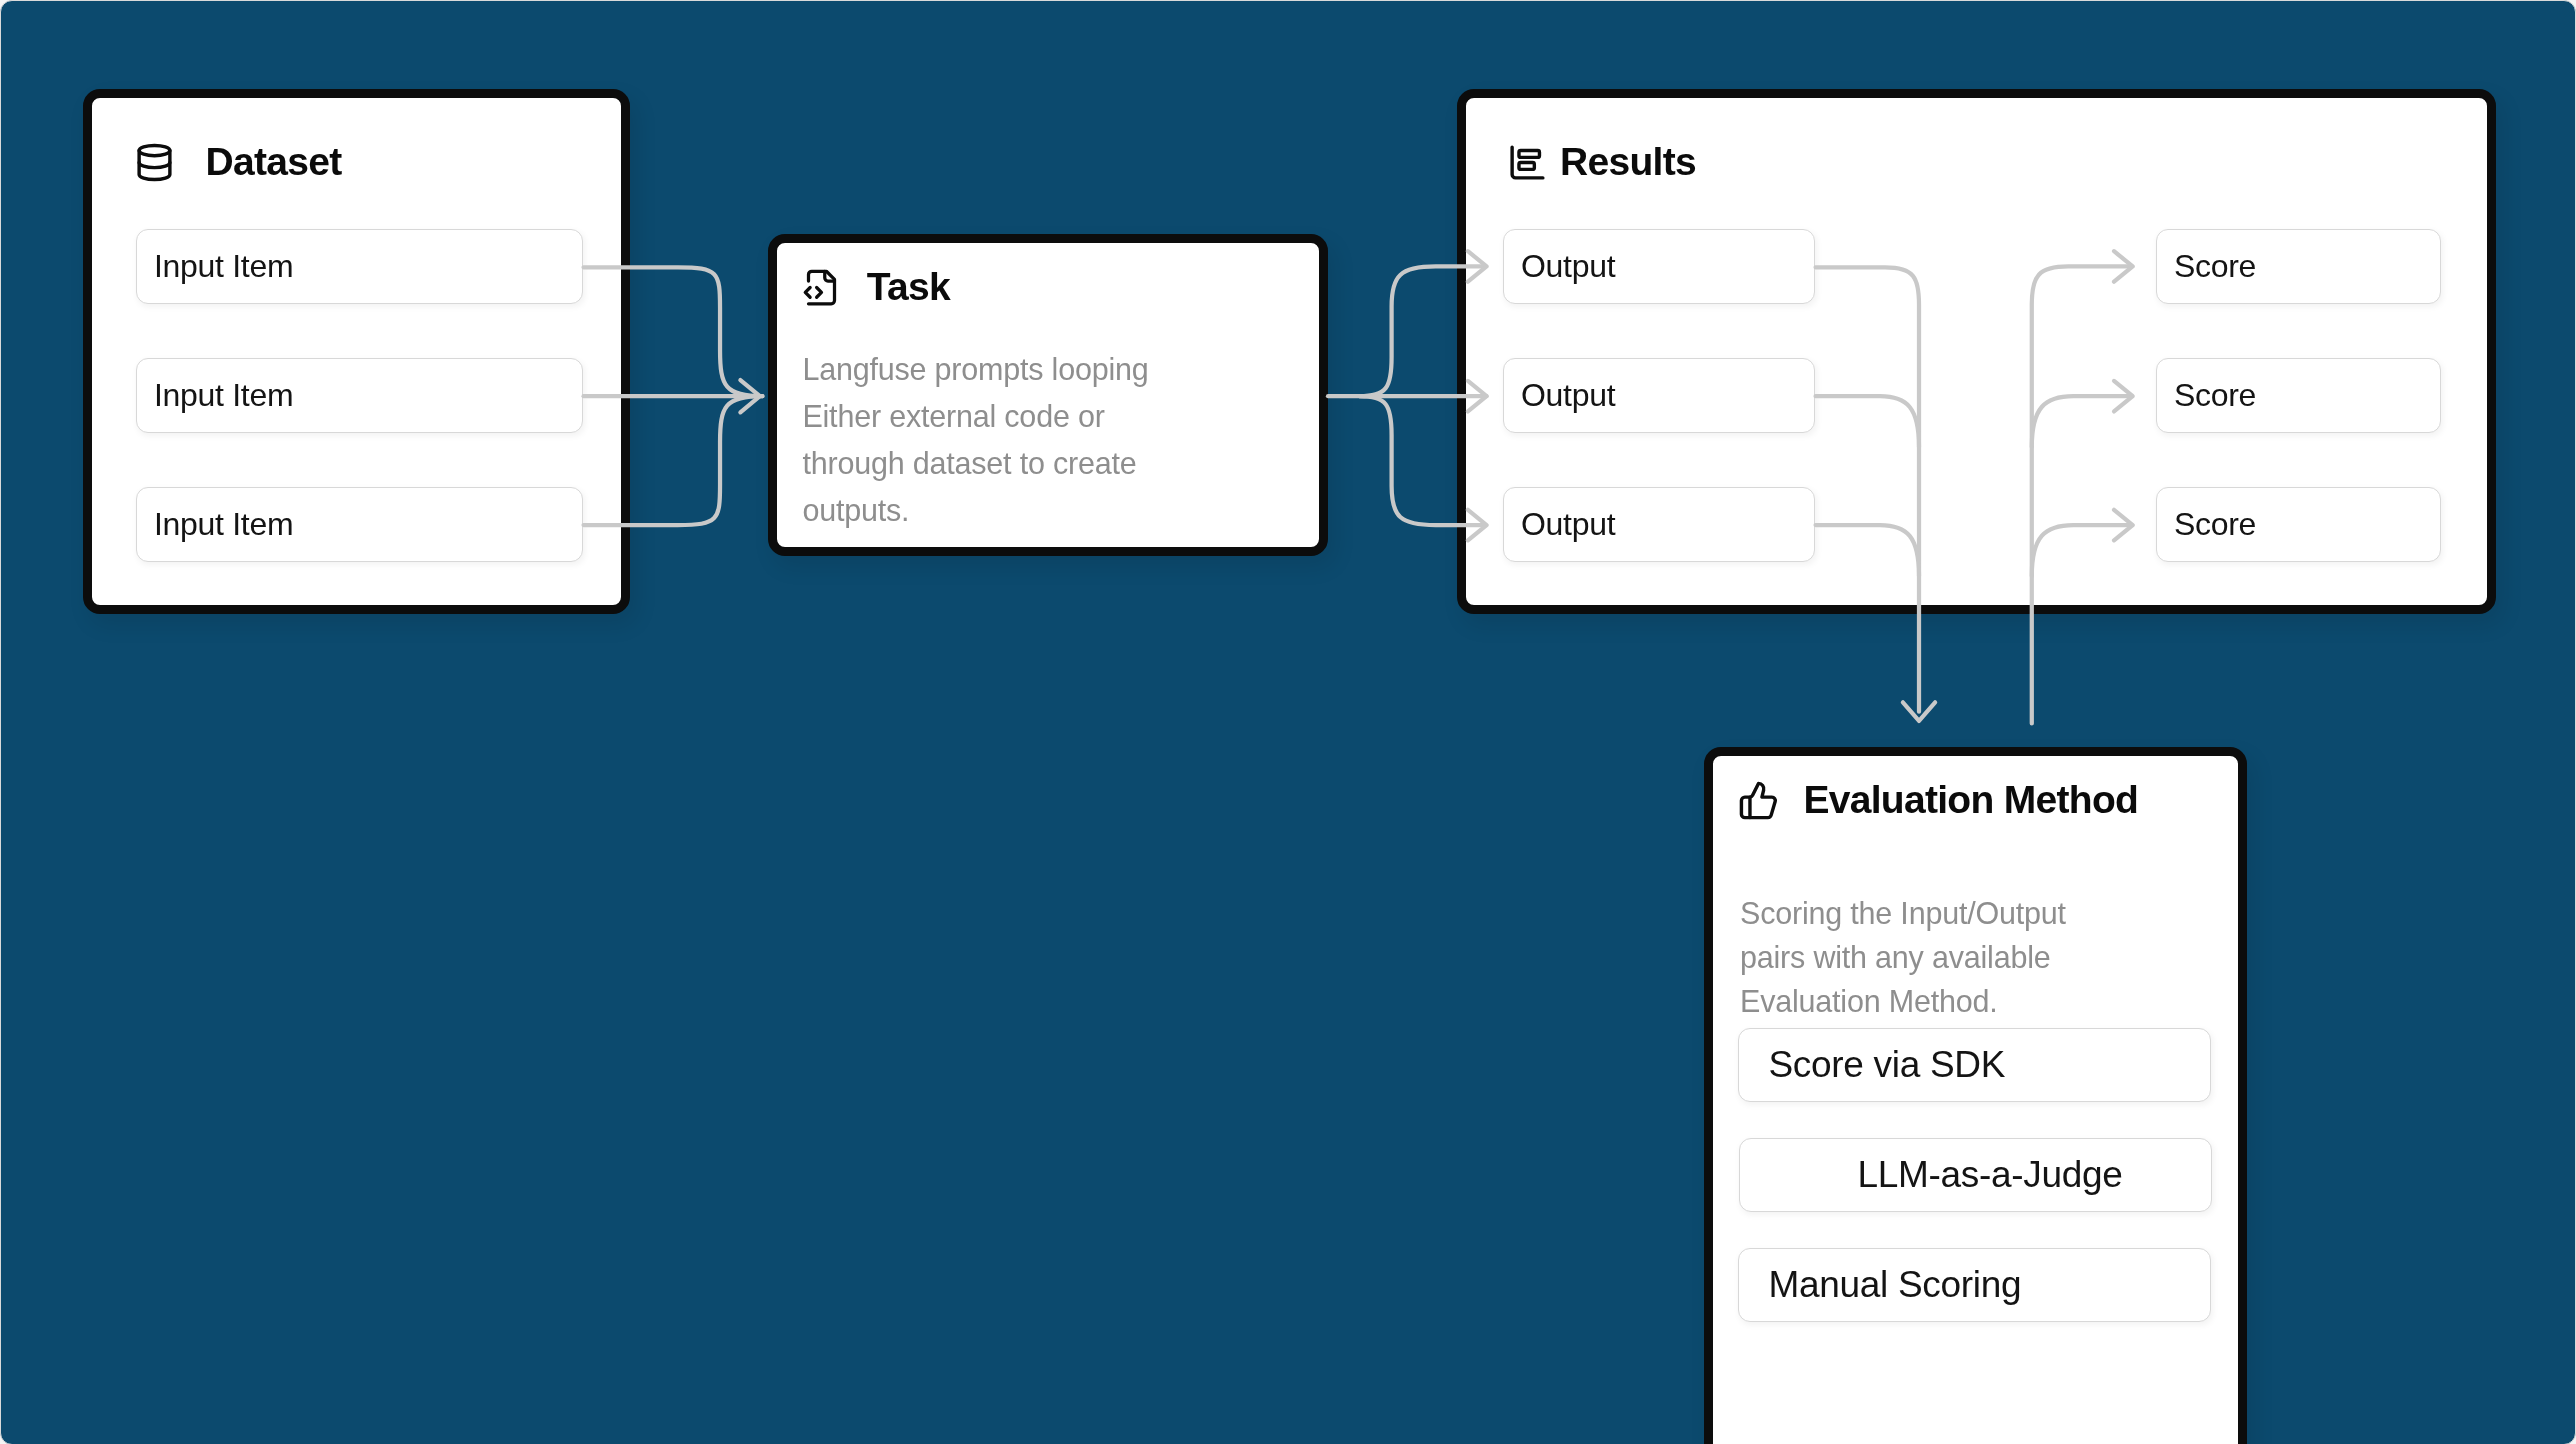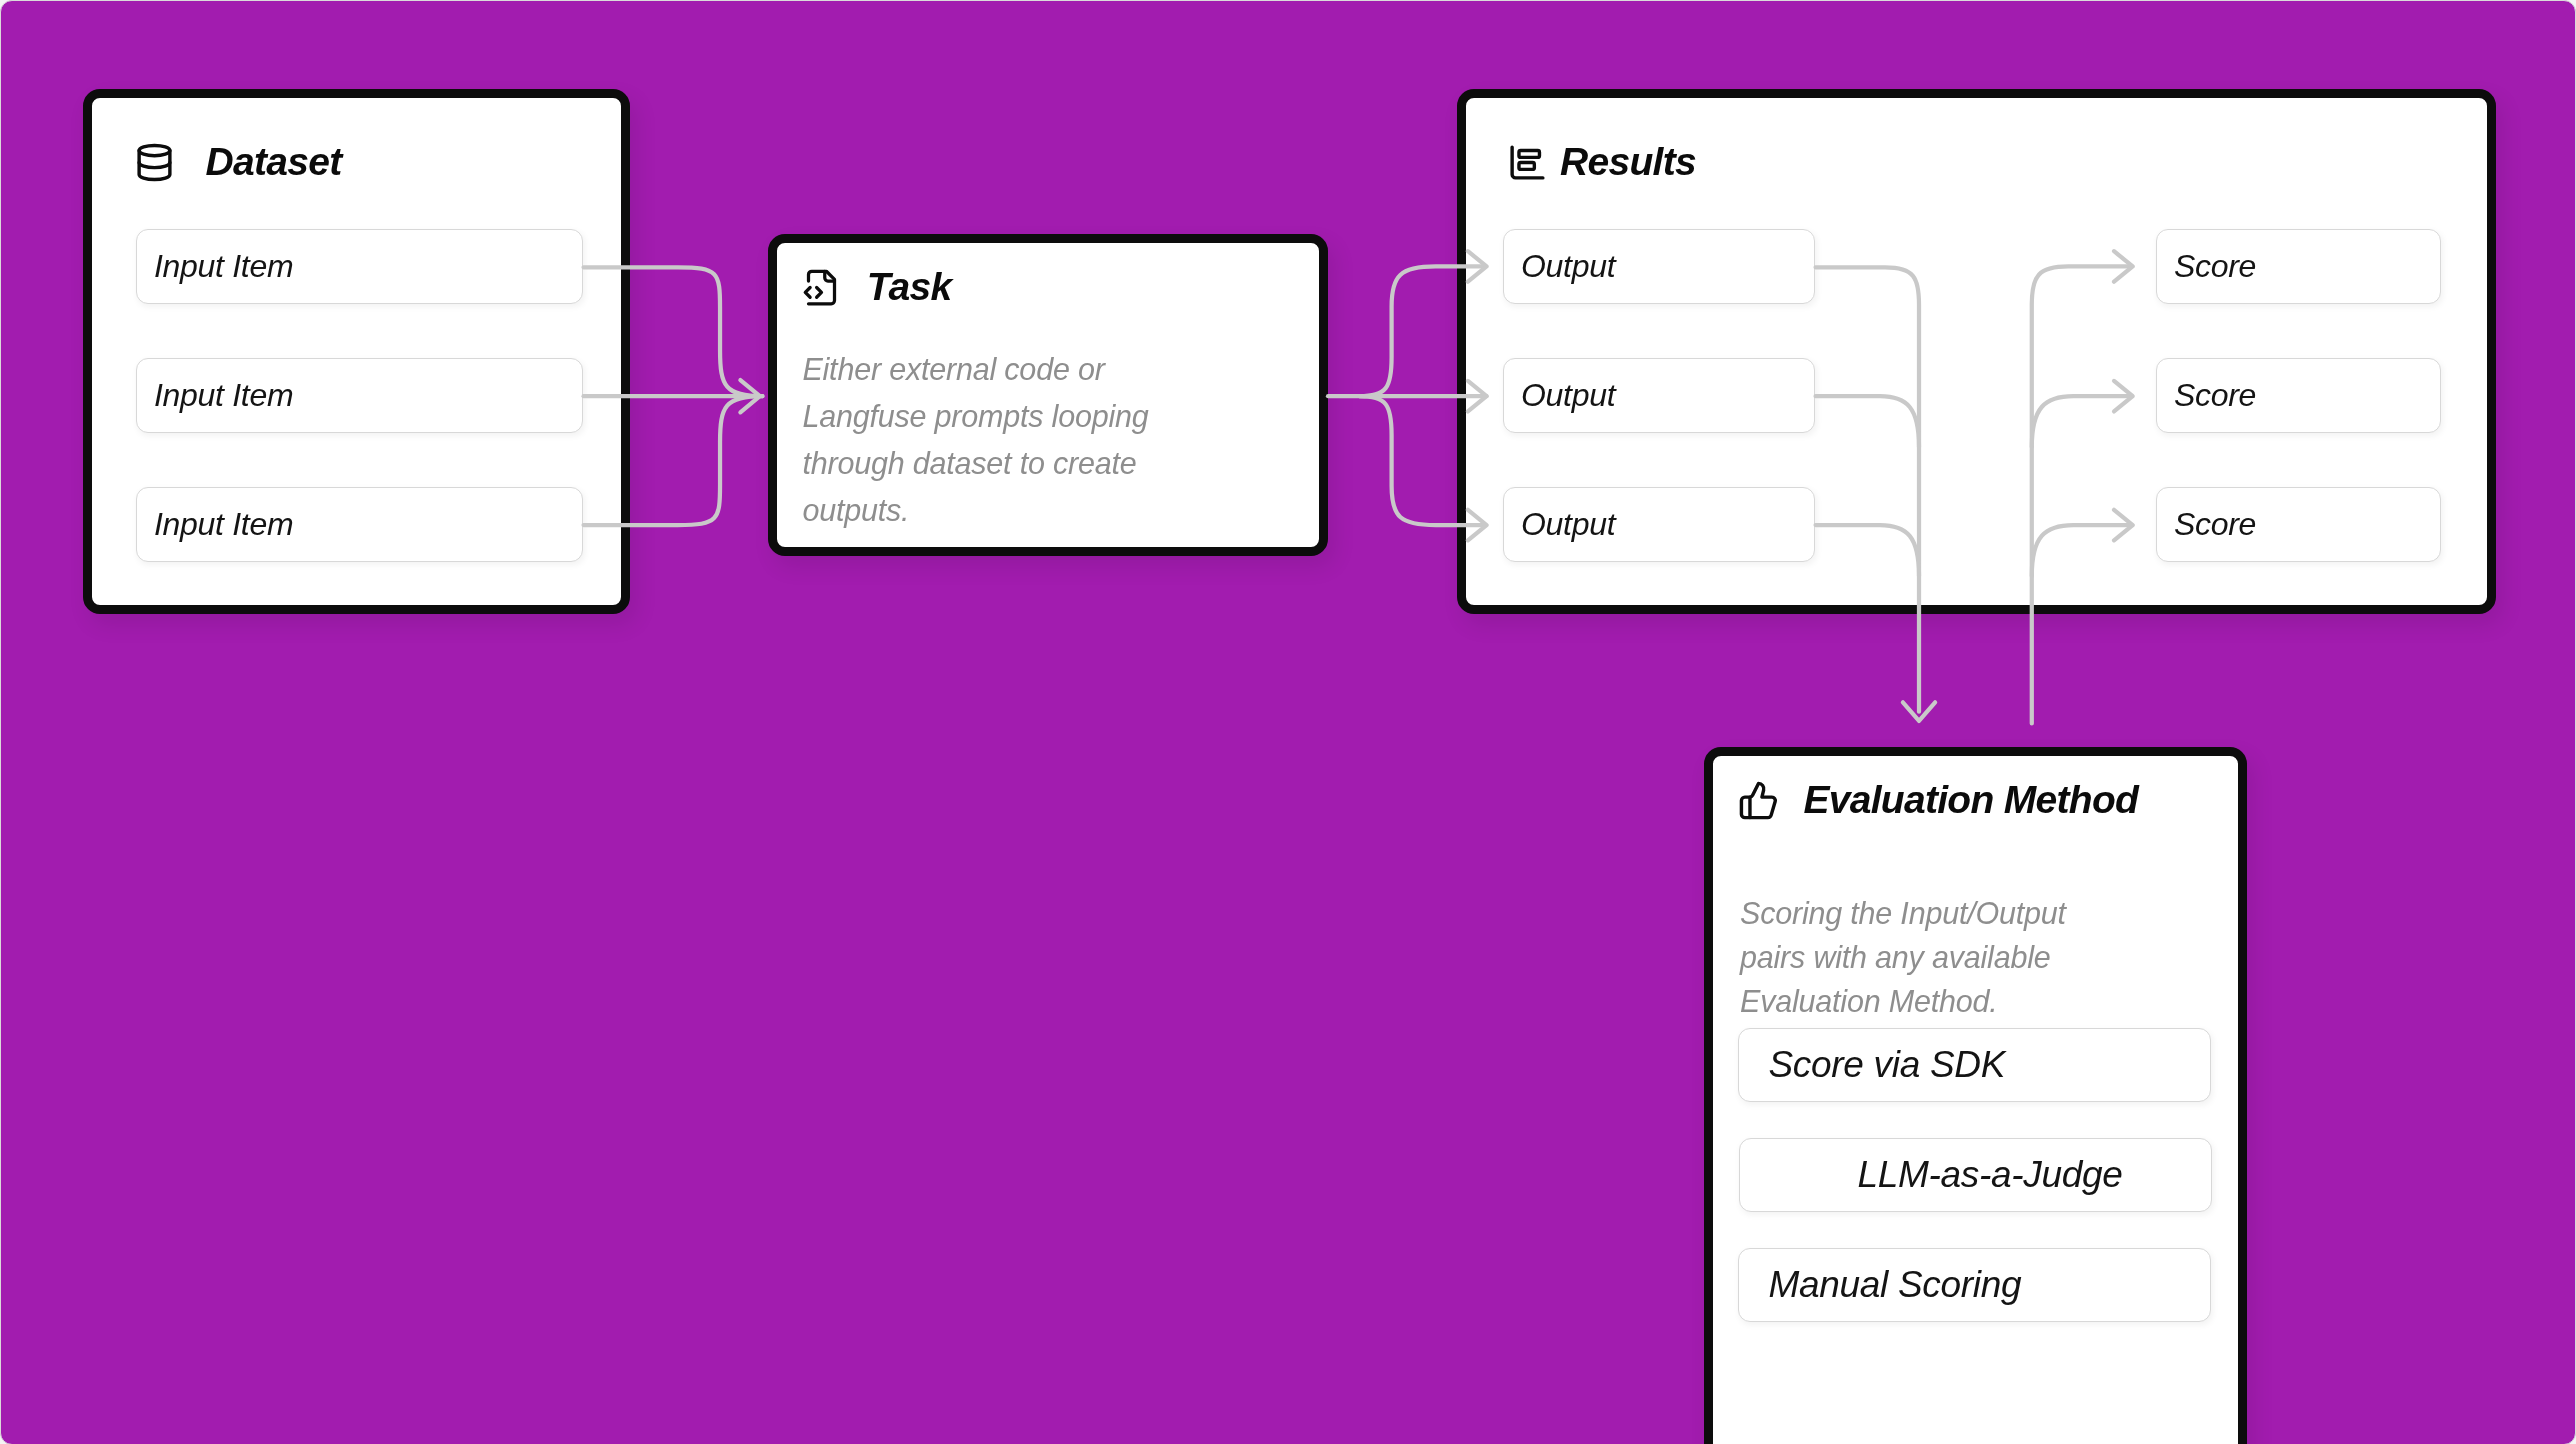--- a/index.html
+++ b/index.html
@@ -1,25 +1,24 @@
 <!DOCTYPE html>
 <html style="font-size:13.6px"><head>
 <meta charset="utf-8">
 <style>
   html,body{margin:0;padding:0;background:#f4f4f4;}
   .canvas{
     position:relative;
     width:2576px;height:1445px;
-    background:#a21caf;
+    background:#0c4a6e;
     border:1.7px solid #dadada;
     border-radius:12px;
     box-sizing:border-box;
     overflow:hidden;
     font-family:"Liberation Sans","DejaVu Sans",sans-serif;
-    font-style:italic;
   }
   .panel{
     position:absolute;
     background:#ffffff;
     border:9.3px solid #0c0c0c;
     border-radius:17px;
     box-sizing:border-box;
     box-shadow:6.8px 10.2px 22px rgba(0,0,0,.09);
   }
   .panel-header{
@@ -86,22 +85,22 @@
         <svg class="hicon" width="39" height="39" viewBox="0 0 24 24" fill="none" stroke="#0c0c0c" stroke-width="2" stroke-linecap="round" stroke-linejoin="round">
           <path d="M4 22h14a2 2 0 0 0 2-2V7l-5-5H6a2 2 0 0 0-2 2v4"></path>
           <path d="M14 2v4a2 2 0 0 0 2 2h4"></path>
           <path d="m5 12-3 3 3 3"></path>
           <path d="m9 18 3-3-3-3"></path>
         </svg>
       </span>
       <span class="panel-title">Task</span>
     </div>
     <div class="desc" style="left:25.4px;top:103px;">
+      <div>Langfuse prompts looping</div>
       <div>Either external code or</div>
-      <div>Langfuse prompts looping</div>
       <div>through dataset to create</div>
       <div>outputs.</div>
     </div>
   </div>
 
   <div class="panel" style="left:1456px;top:88px;width:1039px;height:525px;">
     <div class="panel-header" style="left:41px;top:42px;gap:12px;">
       <span>
         <svg class="hicon" width="41" height="41" viewBox="0 0 24 24" fill="none" stroke="#0c0c0c" stroke-width="2" stroke-linecap="round" stroke-linejoin="round">
           <path d="M3 3v16a2 2 0 0 0 2 2h16"></path>

